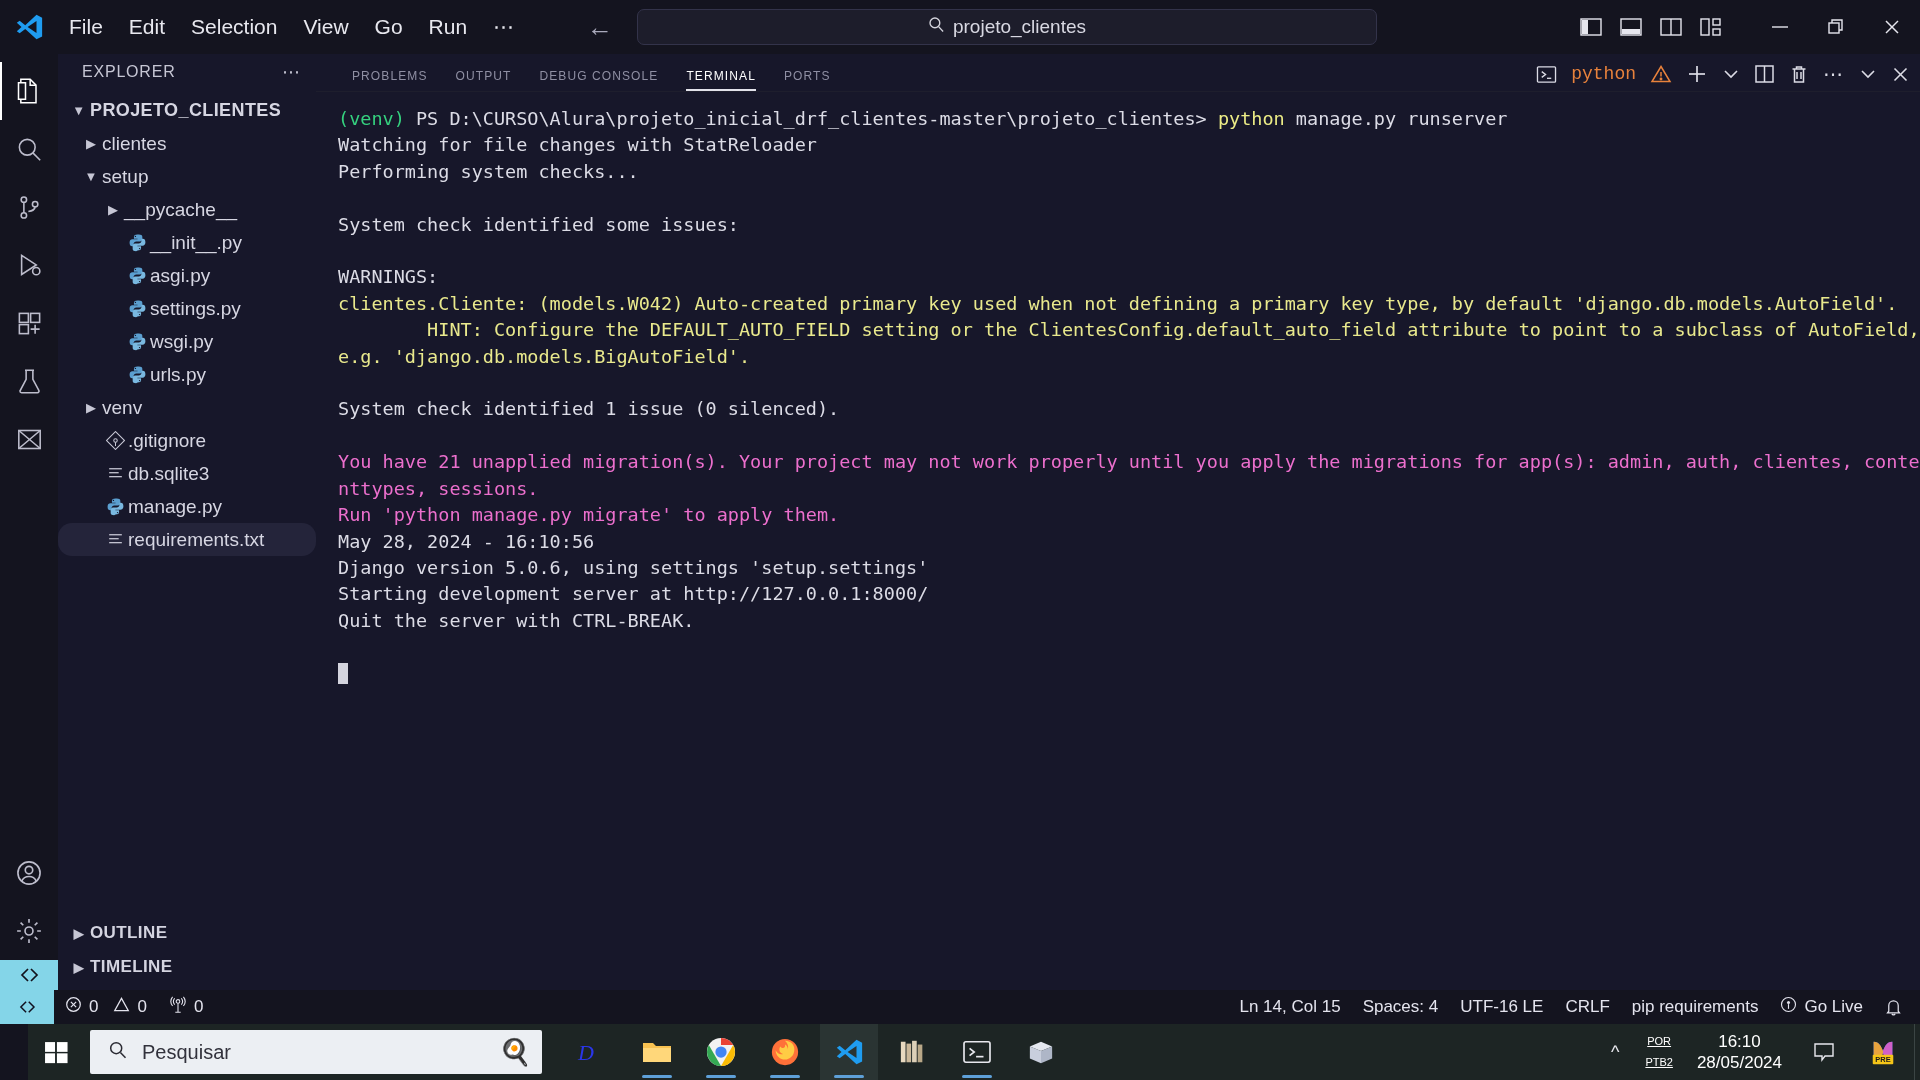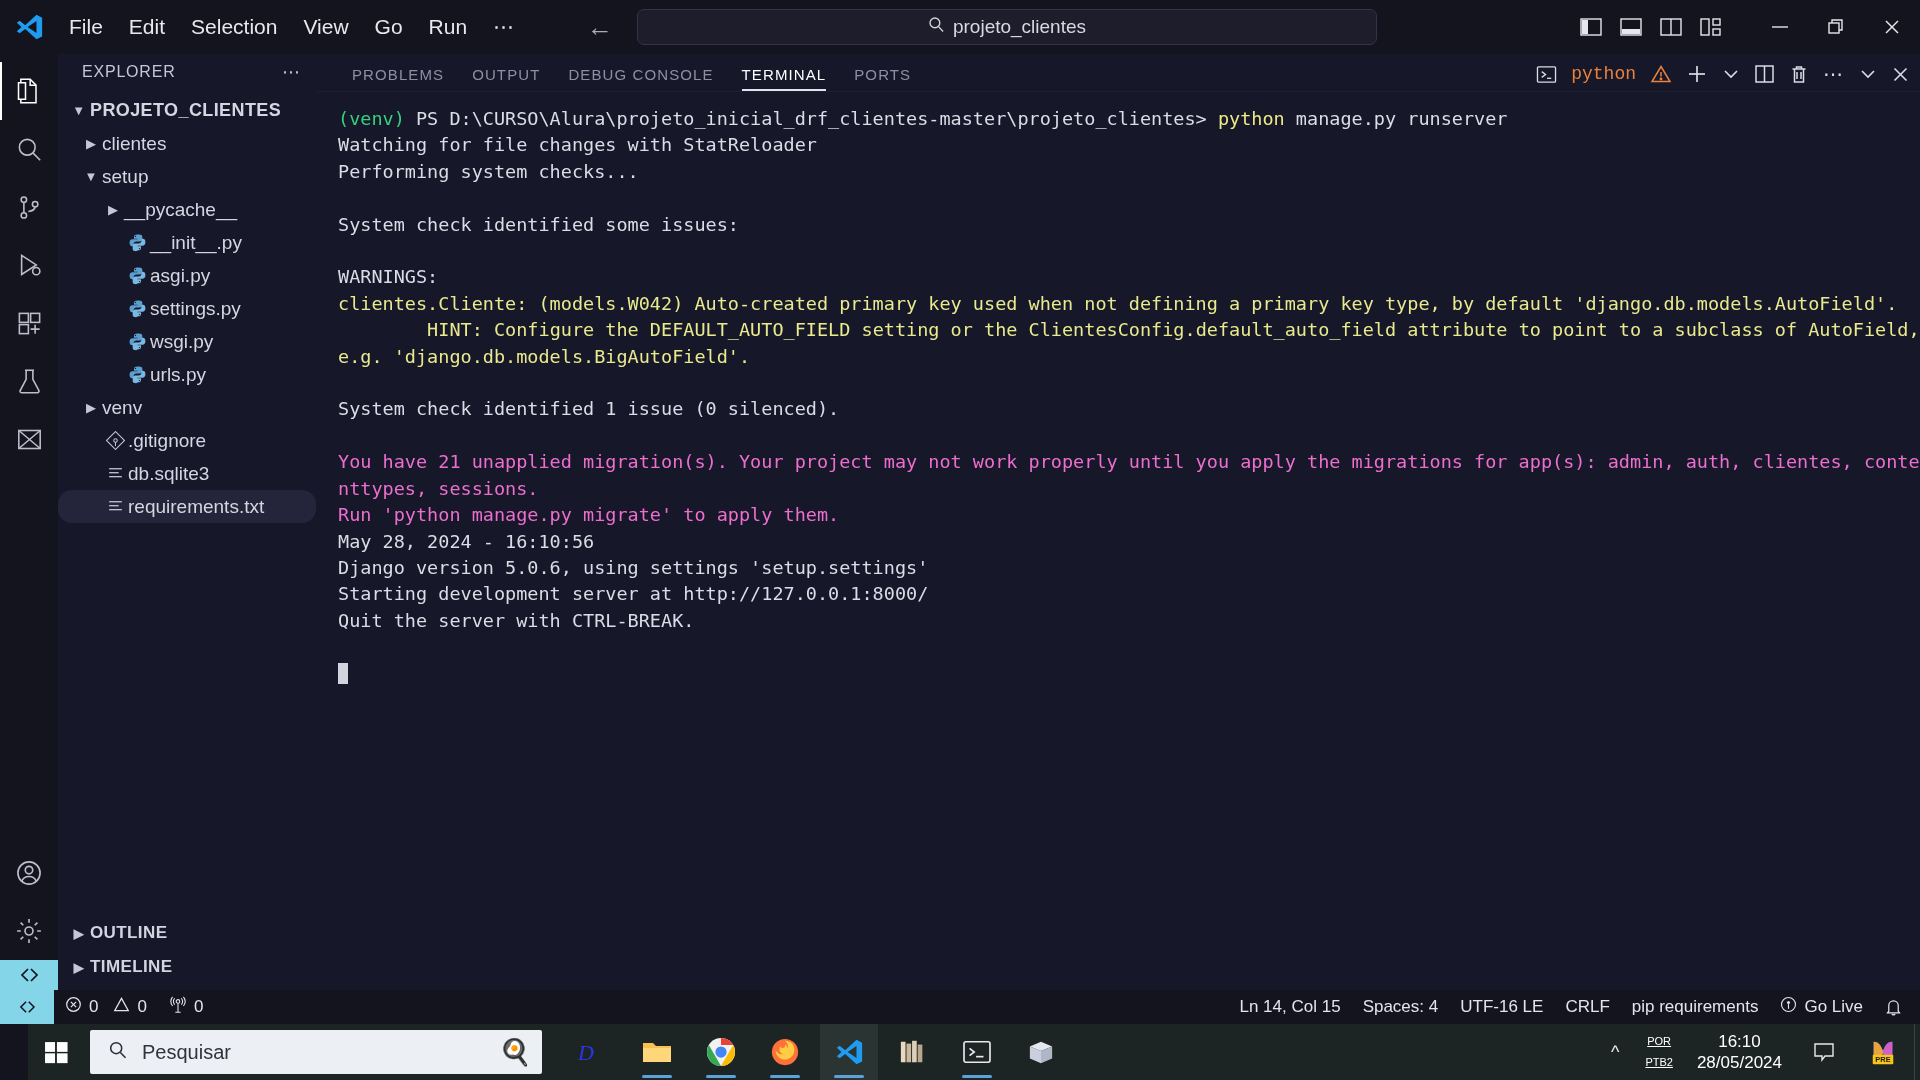--- a/index.html
+++ b/index.html
@@ -75,21 +75,21 @@
   .sec { height: 34px; display: flex; align-items: center; color: #d4d4e0; font-size: 17px; font-weight: bold; letter-spacing:.4px; }
   .sec .chev { font-size: 13px; }
 
   
   .panel { flex: 1; background: #14141f; display: flex; flex-direction: column; min-width: 0; }
   .panel-tabs {
     height: 38px; display: flex; align-items: flex-end; position: relative; padding-left: 22px;
     background: #17172a; border-bottom: 1px solid #1e1e2d;
   }
   .ptab {
-    font-size: 15px; letter-spacing: 1.1px; color: #8f8fa3; padding: 0 14px 8px 14px;
+    font-size: 12px; letter-spacing: 1.1px; color: #8f8fa3; padding: 0 14px 8px 14px;
     position: relative; white-space: nowrap;
   }
   .ptab.active { color: #ffffff; }
   .ptab.active::after {
     content:""; position:absolute; left:14px; right:14px; bottom:0; height:2px; background:#e2e2ea;
   }
   .panel-actions { position: absolute; right: 10px; bottom: 5px; display: flex; align-items: center; gap: 14px; }
   .pa { color: #d8d8e2; display: flex; align-items: center; }
   .py-label { color: #e8823c; font-size: 18px; font-family: "Liberation Mono", monospace; }
   .terminal {
@@ -388,20 +388,30 @@
         <div class="tree-row indent-1">
           <span class="chev blank">▶</span>
           <span class="ficon">
             <svg width="19" height="19" viewBox="0 0 24 24" stroke="#c9c9d6" stroke-width="1.6">
               <line x1="4" y1="6" x2="20" y2="6"></line>
                 <line x1="4" y1="11" x2="16" y2="11"></line>
                 <line x1="4" y1="16" x2="20" y2="16"></line>
             </svg>
           </span>
           <span>db.sqlite3</span>
+        </div>
+        <div class="tree-row indent-1">
+          <span class="chev blank">▶</span>
+          <span class="ficon">
+            <svg width="19" height="19" viewBox="0 0 24 24">
+                <path d="M11.9 2c-2.6 0-4.4.9-4.4 2.8v2.4h4.6v.8H5.6c-2 0-3.6 1.3-3.6 4.3s1.3 4.4 3.2 4.4h1.8v-2.6c0-2 1.6-3.5 3.6-3.5h4.5c1.7 0 3-1.4 3-3.1V4.8C18.1 3 16.4 2 13.8 2zm-2.5 1.4a.9.9 0 1 1 0 1.8.9.9 0 0 1 0-1.8z" fill="#5b9fd0"></path>
+                <path d="M12.1 22c2.6 0 4.4-.9 4.4-2.8v-2.4h-4.6v-.8h6.5c2 0 3.6-1.3 3.6-4.3s-1.3-4.4-3.2-4.4h-1.8v2.6c0 2-1.6 3.5-3.6 3.5H8.9c-1.7 0-3 1.4-3 3.1v3.7c0 1.8 1.7 2.8 4.3 2.8zm2.5-1.4a.9.9 0 1 1 0-1.8.9.9 0 0 1 0 1.8z" fill="#79b8e0"></path>
+              </svg>
+          </span>
+          <span>manage.py</span>
         </div>
         <div class="tree-row indent-1 selected">
           <span class="chev blank">▶</span>
           <span class="ficon">
             <svg width="19" height="19" viewBox="0 0 24 24" stroke="#c9c9d6" stroke-width="1.6">
               <line x1="4" y1="6" x2="20" y2="6"></line>
                 <line x1="4" y1="11" x2="16" y2="11"></line>
                 <line x1="4" y1="16" x2="20" y2="16"></line>
             </svg>
           </span>

